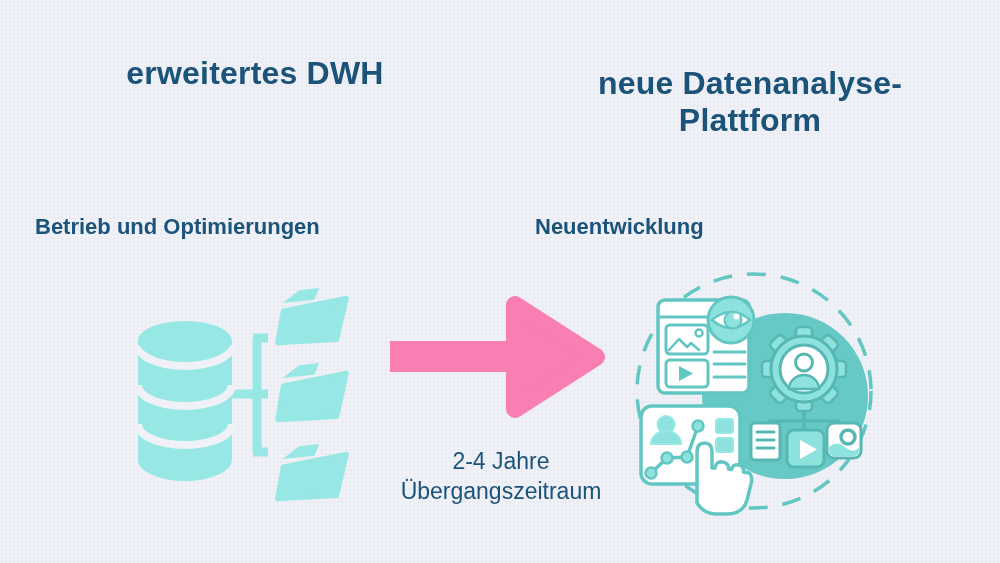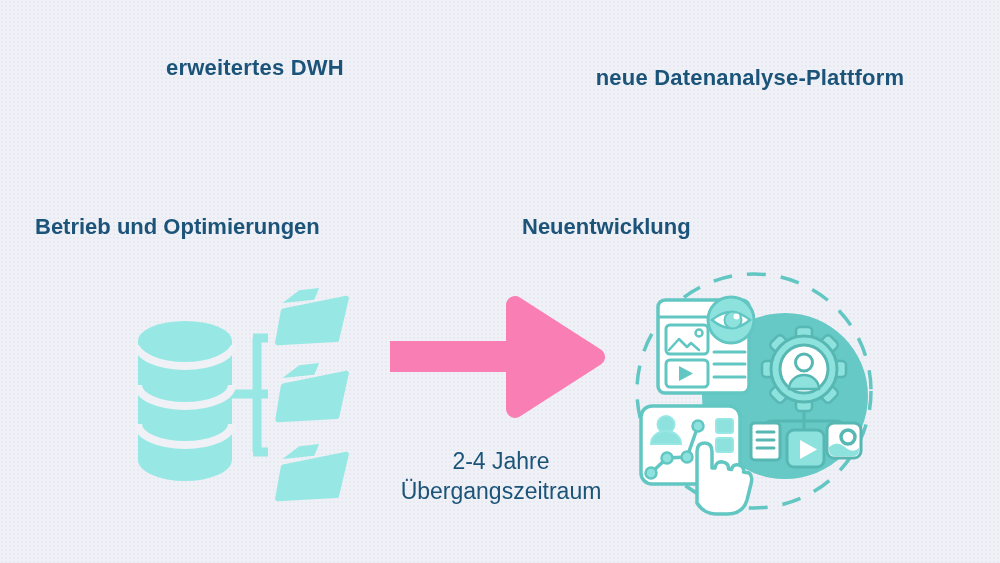--- a/index.html
+++ b/index.html
@@ -5,26 +5,26 @@
   html,body{margin:0;padding:0;}
   body{
     width:1000px;height:563px;position:relative;overflow:hidden;
     background:var(--bg,#eff1f6);
     background-image:radial-gradient(var(--bg-dot,#e7eaf3) 1px, transparent 1px);
     background-size:4px 4px;
     font-family:"Liberation Sans", sans-serif;
     color:var(--text-blue,#1b5379);
   }
   .abs{position:absolute;}
-  .title{font-weight:700;font-size:22px;text-align:center;letter-spacing:.2px;color:var(--text-blue,#1b5379);}
+  .title{font-weight:700;font-size:32px;text-align:center;letter-spacing:.2px;color:var(--text-blue,#1b5379);}
   #title-left{left:40px;top:55px;width:430px;}
   #title-right{left:530px;top:55px;width:440px;margin-top:10px;}
   .subtitle{font-weight:600;font-size:22px;text-align:left;color:var(--text-blue,#1b5379);}
   #subtitle-left{left:35px;top:214px;width:430px;}
-  #subtitle-right{left:522px;top:214px;width:430px;}
+  #subtitle-right{left:535px;top:214px;width:430px;}
   .transition-label{left:330px;top:446px;width:342px;text-align:center;
     font-weight:400;font-size:23px;line-height:30px;color:var(--text-blue,#1b5379);}
   svg{display:block;}
   
   .f-teal-light{fill:var(--teal-light,#97e8e4);}
   .s-teal-light{stroke:var(--teal-light,#97e8e4);}
   .f-teal-mid{fill:var(--teal-mid,#66c9c5);}
   .f-teal-card{fill:var(--teal-card,#8de2de);}
   .s-teal{stroke:var(--teal-outline,#62c6c2);}
   .s-teal-dark{stroke:var(--teal-outline-dark,#57b7b3);}

